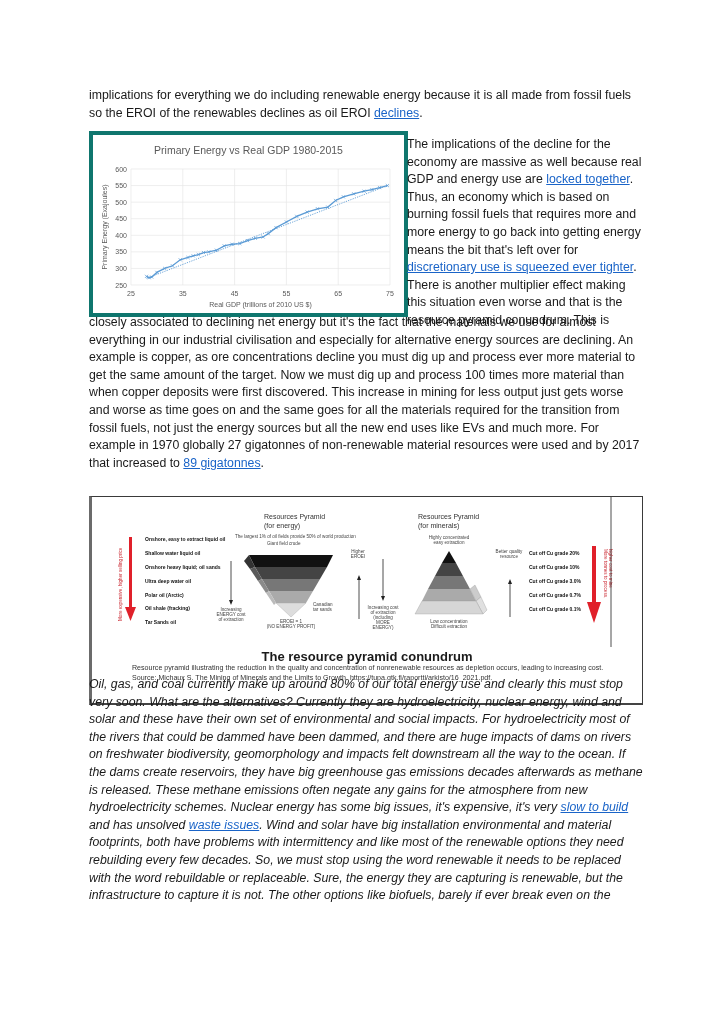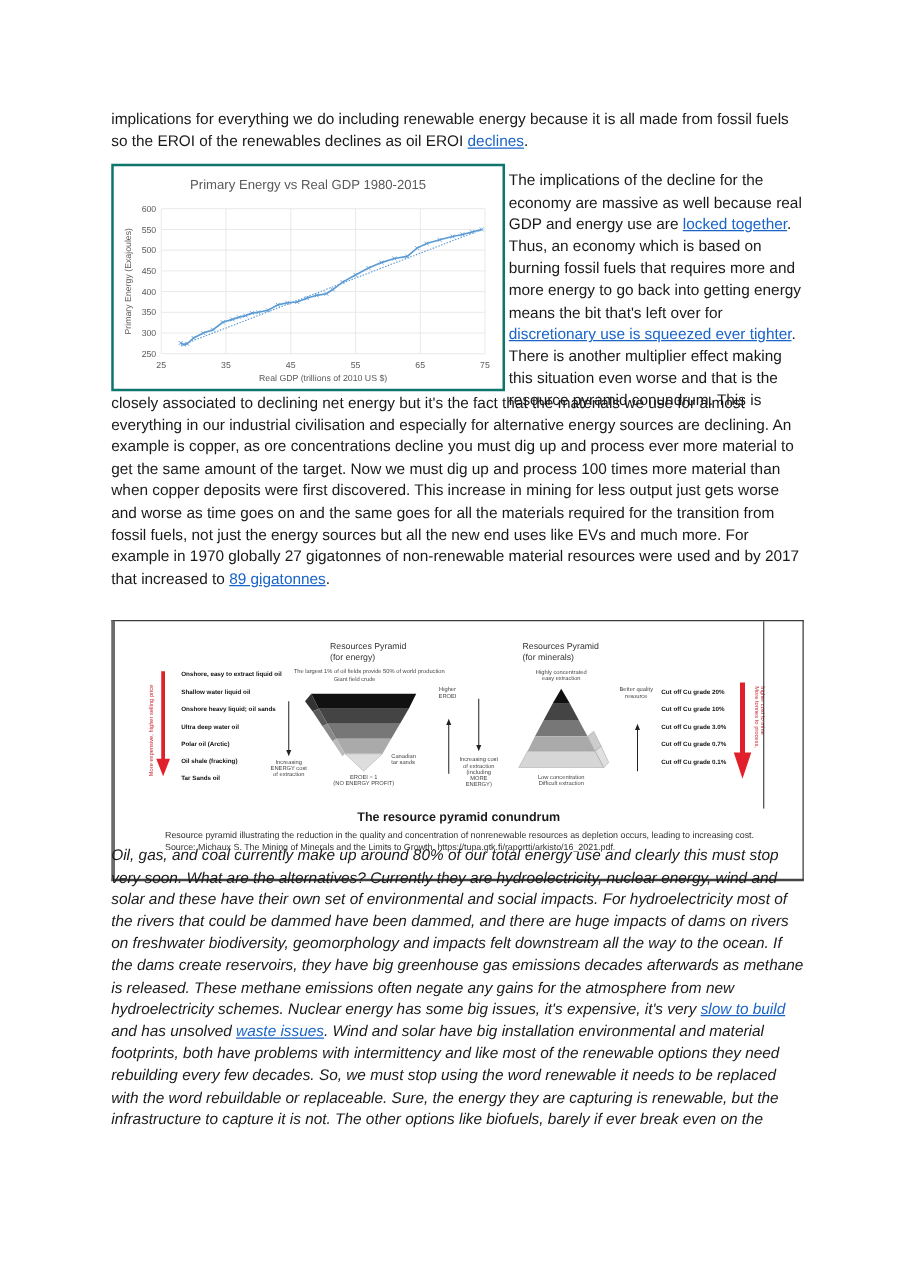--- a/index.html
+++ b/index.html
@@ -8,32 +8,32 @@
   .page { position: absolute; left: 0; top: 0; width: 724px; height: 840px; }
   .para { position: absolute; left: 89px; width: 555px; font-size: 12.3px; line-height: 17.6px; margin: 0; }
   .link { color: #1a64c8; text-decoration: underline; cursor: pointer; }
   #p1 { top: 87px; }
   #p2 { top: 136px; left: 407px; width: 240px; }
   #p3 { top: 314px; }
   #p4 { top: 676px; font-style: italic; }
 
   
   .chart { position: absolute; left: 89px; top: 131px; width: 311px; height: 178px;
-           border: 2px solid #0f766e; background: #fff; }
+           border: 4px solid #0f766e; background: #fff; }
   .chart-title { position: absolute; left: 0; right: 0; top: 9px; text-align: center;
                  font-size: 10.5px; color: #595959; }
   .chart svg { position: absolute; left: 0; top: 0; }
   .axis-label { font-size: 7px; fill: #595959; font-family: "Liberation Sans", sans-serif; }
 
   
   .figure { position: absolute; left: 89px; top: 496px; width: 550px; height: 206px;
             border: 1px solid #3a3a3a; border-left: 3px solid #6b6b6b; border-bottom: 2px solid #444; background: #fff; }
   .figure svg { position: absolute; left: 0; top: 0; }
   .fig-caption-title { position: absolute; left: 0; right: 0; top: 152px; text-align: center;
-                       font-size: 10px; font-weight: bold; }
+                       font-size: 13px; font-weight: bold; }
   .fig-caption { position: absolute; left: 40px; right: 24px; top: 166px; font-size: 7.1px;
                  line-height: 10px; color: #333; }
   .t5 { font-size: 4.6px; font-family: "Liberation Sans", sans-serif; fill: #444; }
   .tb { font-size: 5px; font-weight: bold; font-family: "Liberation Sans", sans-serif; fill: #111; }
   .th { font-size: 7px; font-family: "Liberation Sans", sans-serif; fill: #333; }
   .tred { font-size: 4.6px; font-family: "Liberation Sans", sans-serif; fill: #c8202a; }
 </style>
 </head>
 <body>
 

